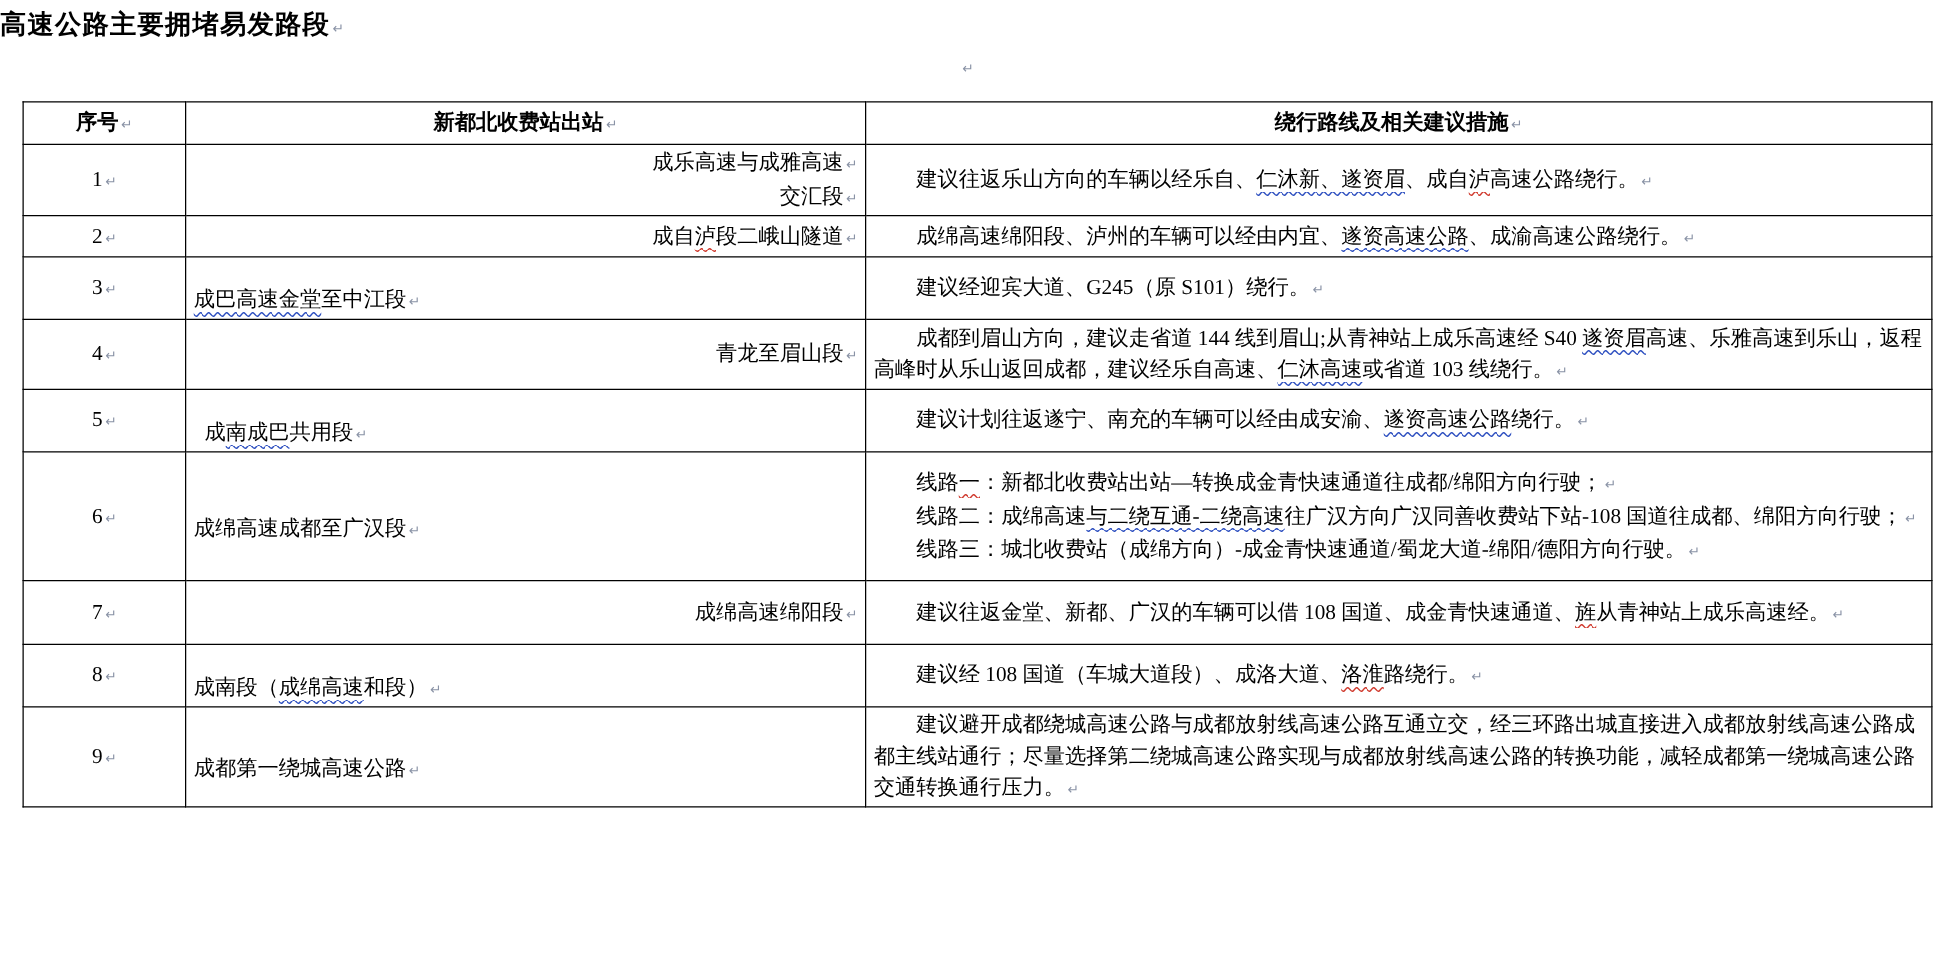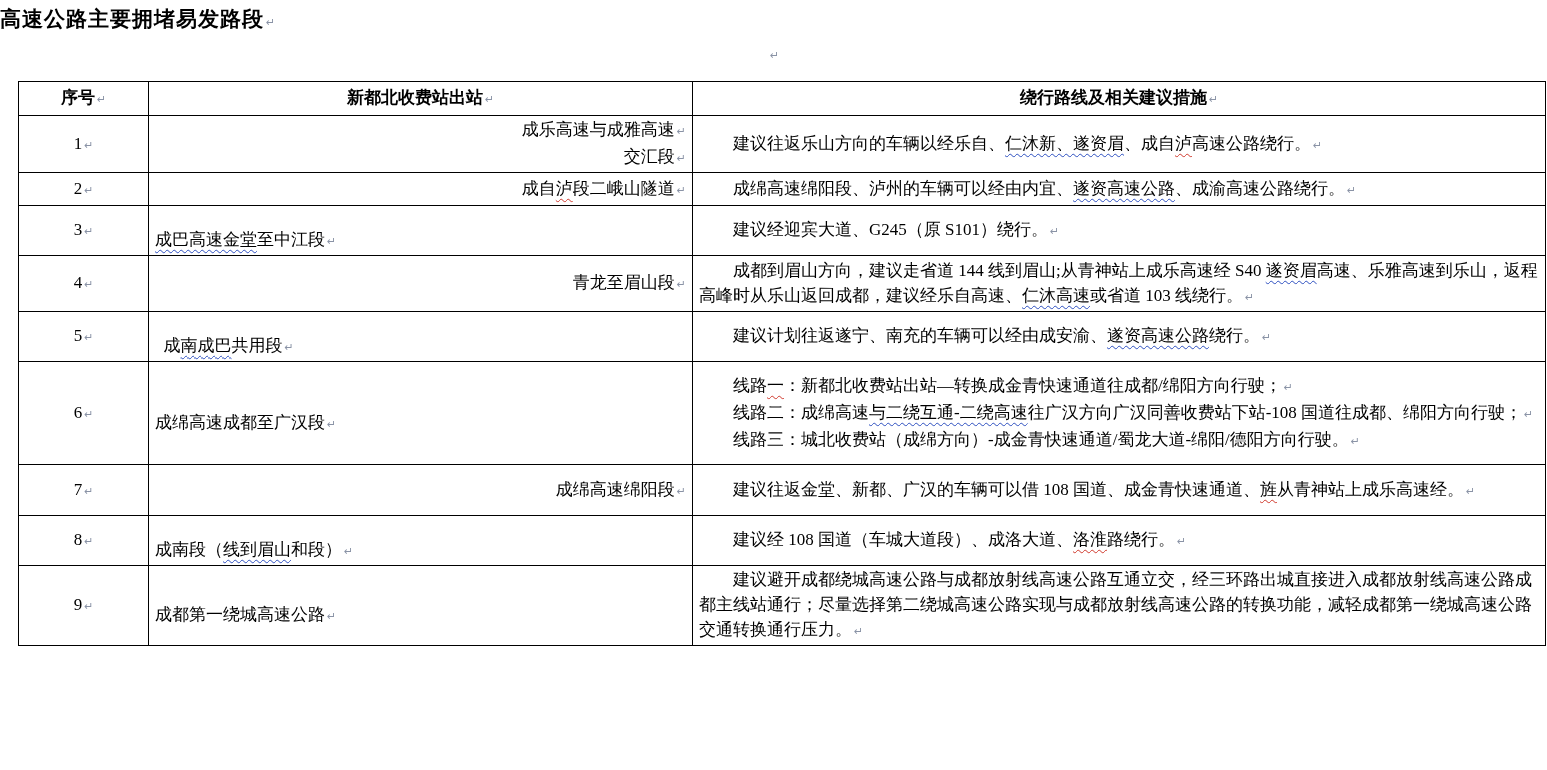--- a/index.html
+++ b/index.html
@@ -156,21 +156,21 @@
           </td>
           <td class="advice-cell">
             <div class="para"><span>建议往返金堂、新都、广汉的车辆可以借 108 国道、成金青快速通道、</span><span class="wavy-red">旌</span><span>从青神站上成乐高速经。</span><span class="pmark">↵</span></div>
           </td>
         </tr>
         <tr style="height: 36px;">
           <td class="cell-no">
             <div class="para"><span>8</span><span class="pmark">↵</span></div>
           </td>
           <td class="section-cell align-left">
-            <div class="para"><span>成南段（</span><span class="wavy-blue">线到眉山</span><span>和段）</span><span class="pmark">↵</span></div>
+            <div class="para"><span>成南段（</span><span class="wavy-blue">成绵高速</span><span>和段）</span><span class="pmark">↵</span></div>
           </td>
           <td class="advice-cell">
             <div class="para"><span>建议经 108 国道（车城大道段）、成洛大道、</span><span class="wavy-red">洛淮</span><span>路绕行。</span><span class="pmark">↵</span></div>
           </td>
         </tr>
         <tr style="height: 76px;">
           <td class="cell-no">
             <div class="para"><span>9</span><span class="pmark">↵</span></div>
           </td>
           <td class="section-cell align-left">

